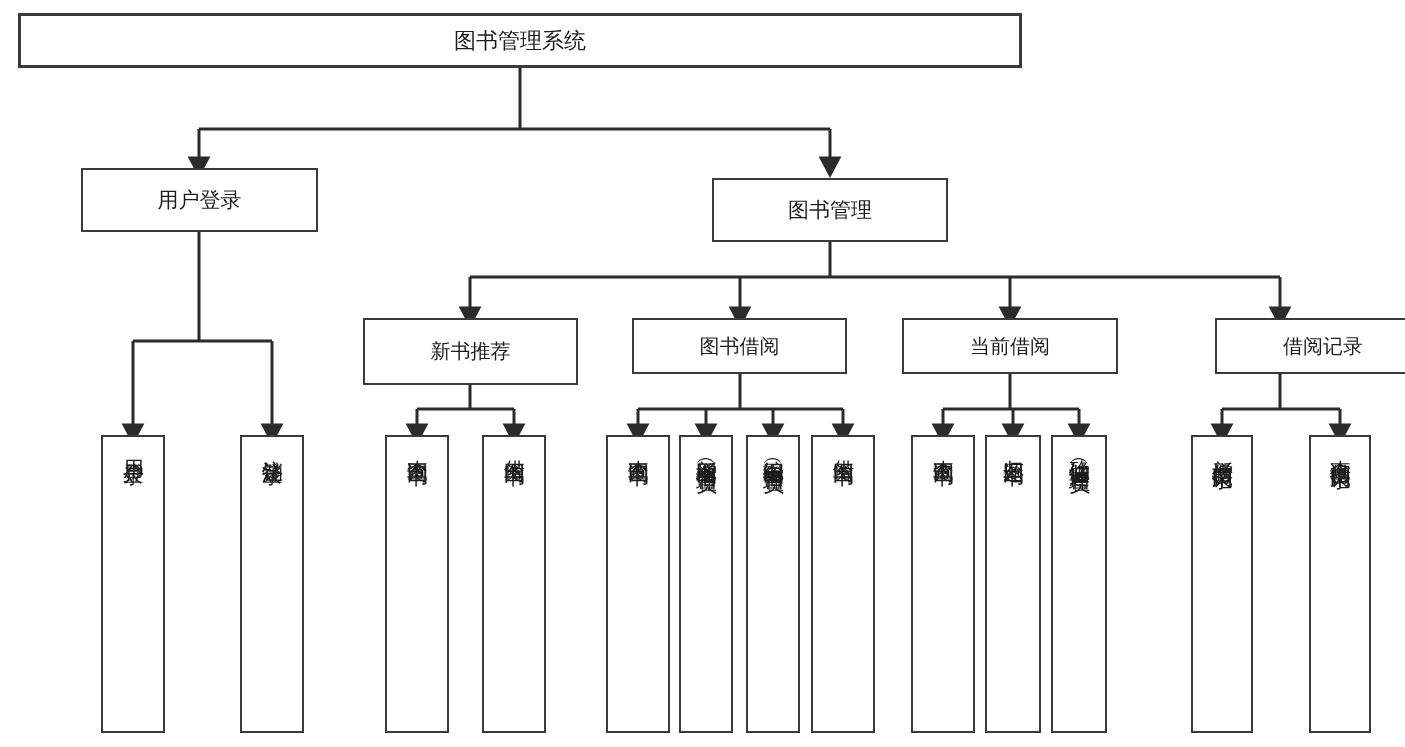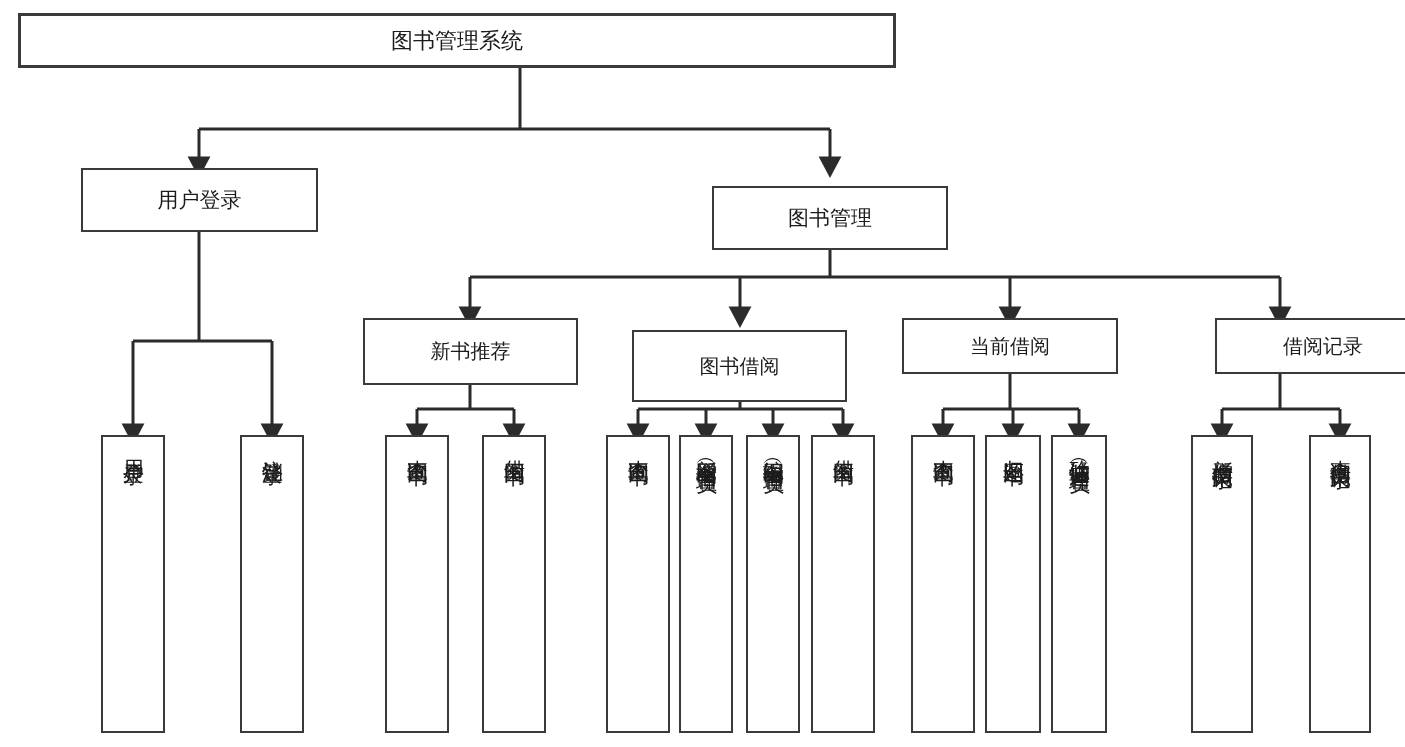--- a/index.html
+++ b/index.html
@@ -123,37 +123,37 @@
       <path d="M1013,409 L1013,427" marker-end="url(#ar)"></path>
       <path d="M1079,409 L1079,427" marker-end="url(#ar)"></path>
 
       <path d="M1280,374 L1280,409"></path>
       <path d="M1222,409 L1340,409"></path>
       <path d="M1222,409 L1222,427" marker-end="url(#ar)"></path>
       <path d="M1340,409 L1340,427" marker-end="url(#ar)"></path>
     </g>
   </svg>
 
-  <div class="node root" style="left: 18px; top: 13px; width: 878px; height: 55px;">
+  <div class="node root" style="left: 18px; top: 13px; width: 1004px; height: 55px;">
     <span>图书管理系统</span>
   </div>
 
   <div id="level2-layer">
       <div class="node lvl2" style="left: 81px; top: 168px; width: 237px; height: 64px;">
         <span>用户登录</span>
       </div>
-      <div class="node lvl2" style="left: 712px; top: 186px; width: 236px; height: 64px;">
+      <div class="node lvl2" style="left: 712px; top: 178px; width: 236px; height: 64px;">
         <span>图书管理</span>
       </div>
     </div>
   <div id="level3-layer">
       <div class="node lvl3" style="left: 363px; top: 318px; width: 215px; height: 67px;">
         <span>新书推荐</span>
       </div>
-      <div class="node lvl3" style="left: 632px; top: 318px; width: 215px; height: 72px; margin-top: 12px;">
+      <div class="node lvl3" style="left: 632px; top: 318px; width: 215px; height: 56px;">
         <span>图书借阅</span>
       </div>
       <div class="node lvl3" style="left: 902px; top: 318px; width: 216px; height: 56px;">
         <span>当前借阅</span>
       </div>
       <div class="node lvl3" style="left: 1172px; top: 318px; width: 216px; height: 56px; margin-left: 43px;">
         <span>借阅记录</span>
       </div>
     </div>
   <div id="leaf-layer">

